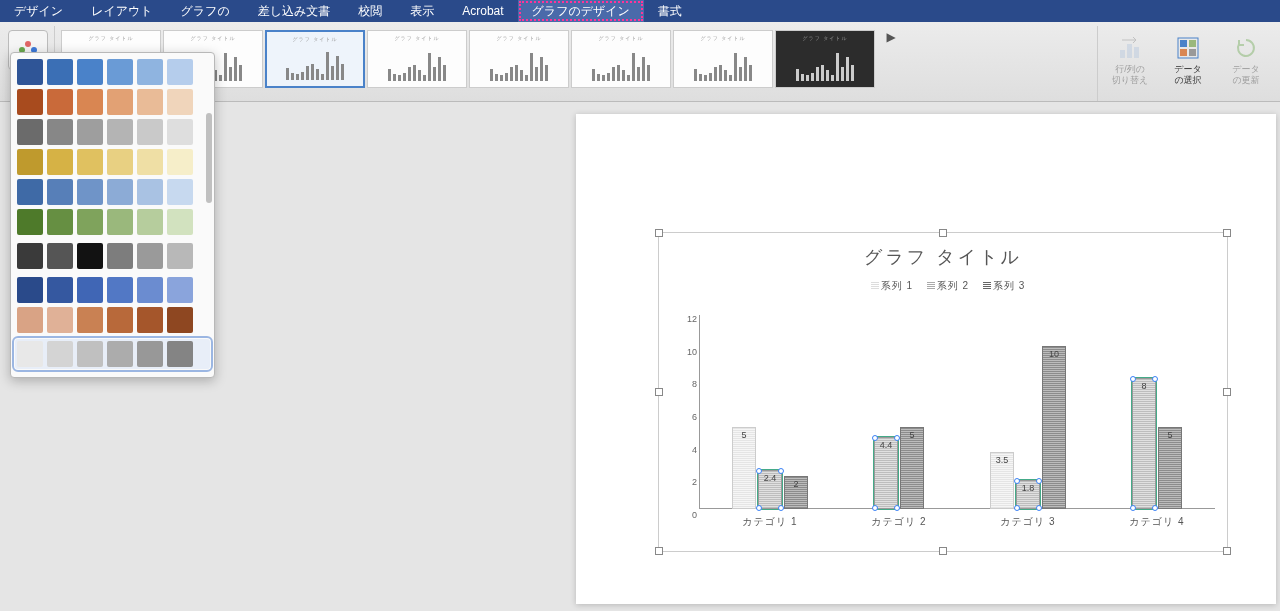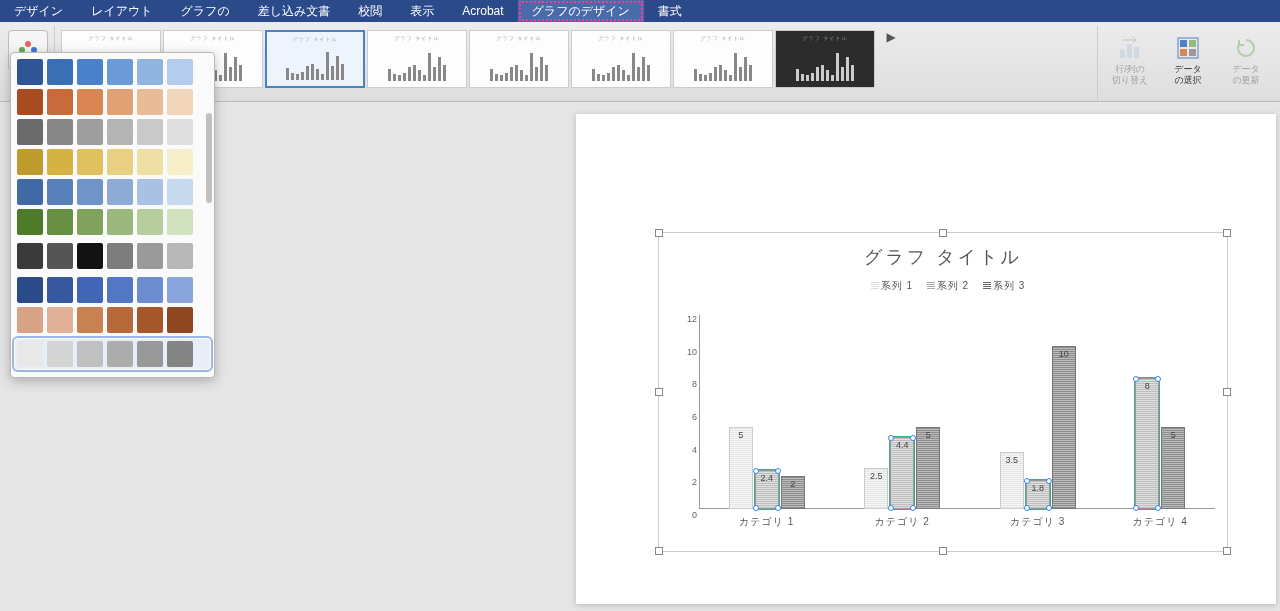--- a/index.html
+++ b/index.html
@@ -334,25 +334,20 @@
                 </div>
               </div>
               <div class="bar s3" style="height: 196px;">
                 <div class="fill" style="height: 32.6667px;">
                   <div class="dl" style="bottom: 18.6667px; top: auto;">2</div>
                 </div>
               </div>
               <div class="cat-label">カテゴリ 1</div>
             </div>
             <div class="grp">
-              <div class="bar s1" style="height: 196px;">
-                <div class="fill" style="height: 40.8333px;">
-                  <div class="dl" style="bottom: 26.8333px; top: auto;">2.5</div>
-                </div>
-              </div>
               <div class="bar s2 selected" style="height: 196px;">
                 <div class="fill" style="height: 72px;">
                   <div class="dl" style="bottom: 57.8667px; top: auto;">4.4</div>
                   <div class="sdot tl"></div>
                   <div class="sdot tr"></div>
                   <div class="sdot bl"></div>
                   <div class="sdot br"></div>
                 </div>
               </div>
               <div class="bar s3" style="height: 196px;">

